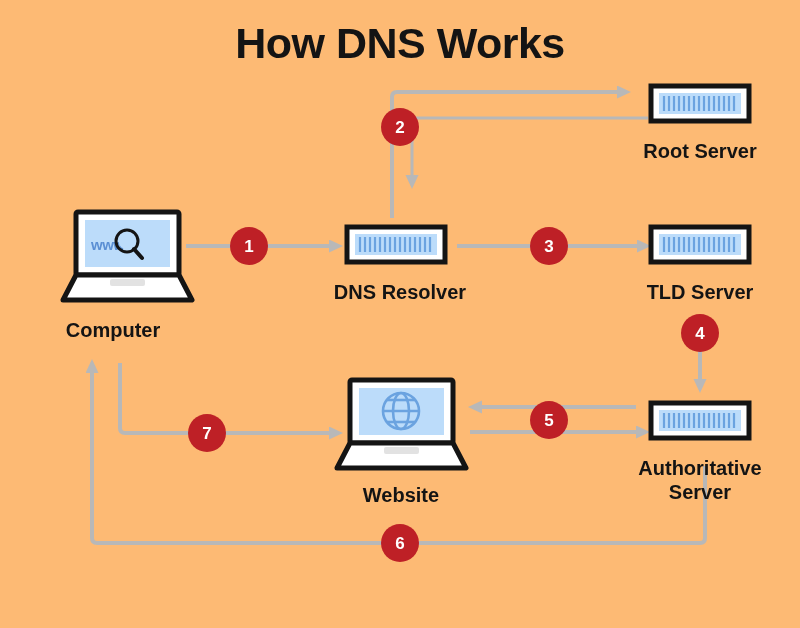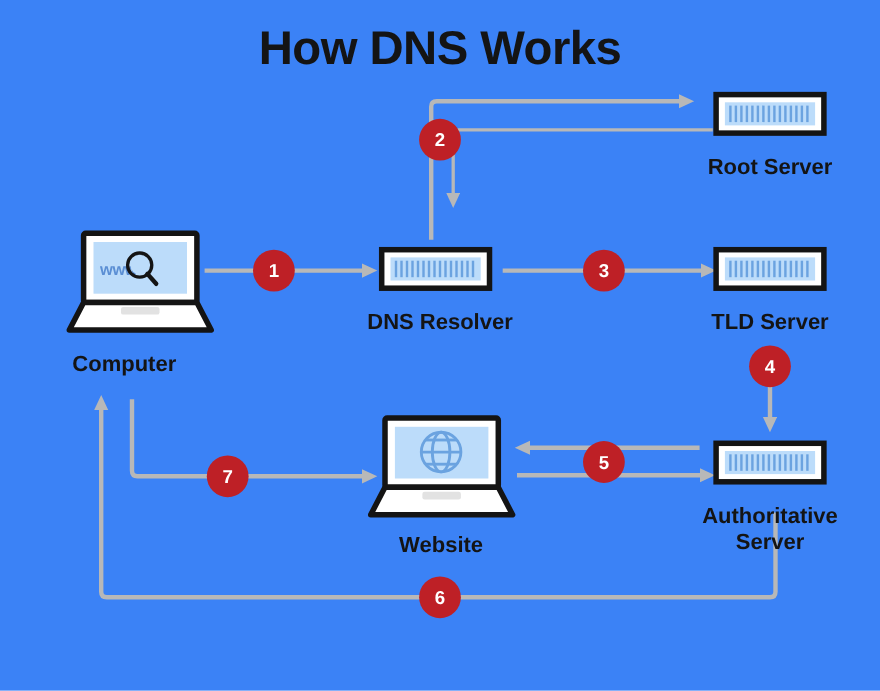--- a/index.html
+++ b/index.html
@@ -4,21 +4,21 @@
 <style>
   html, body {
     margin: 0;
     padding: 0;
     background: #ffffff;
   }
   #canvas {
     position: relative;
     width: 800px;
     height: 628px;
-    background: #3b82f6;
+    background: #fdba74;
     overflow: hidden;
     font-family: "Liberation Sans", sans-serif;
     text-align: center;
   }
   #diagram-svg {
     position: absolute;
     left: 0;
     top: 0;
     width: 800px;
     height: 628px;

